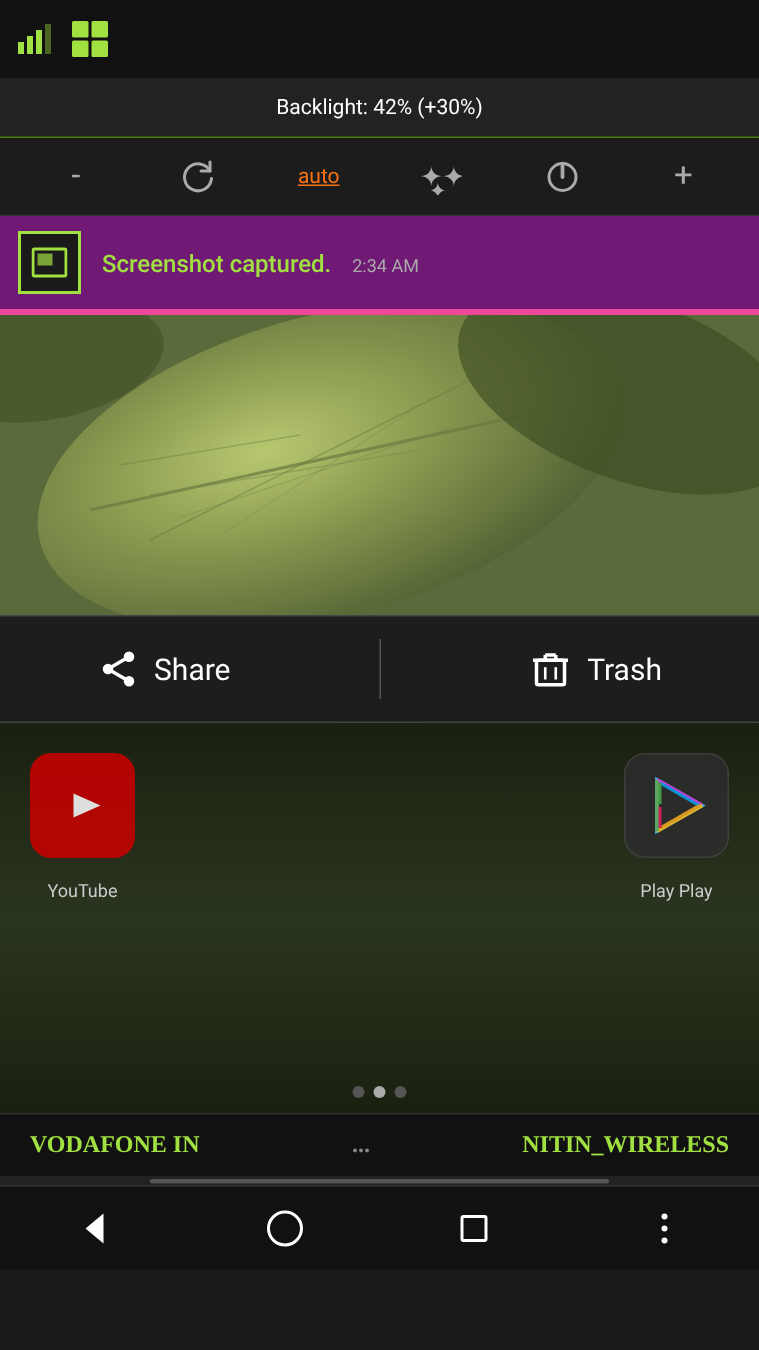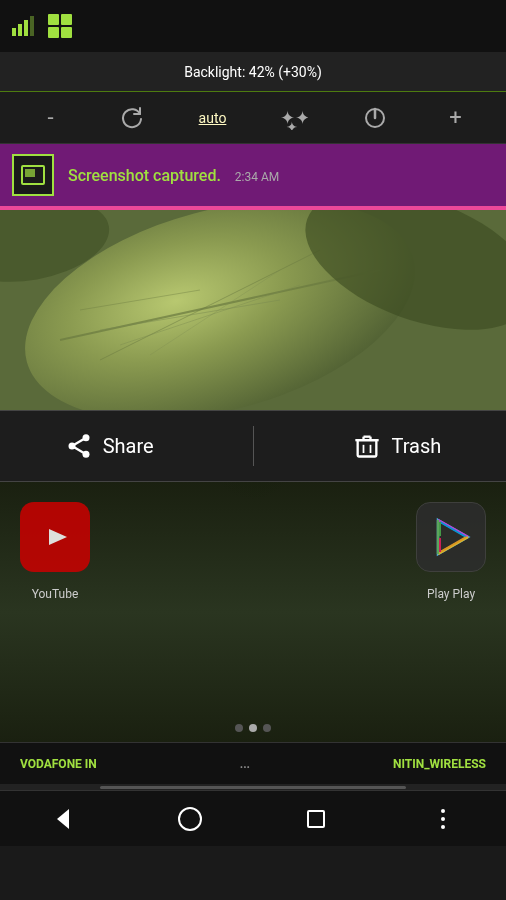--- a/index.html
+++ b/index.html
@@ -81,21 +81,21 @@
       font-size: 22px;
       cursor: pointer;
       width: 40px;
       height: 40px;
       display: flex;
       align-items: center;
       justify-content: center;
       border-radius: 4px;
     }
     #auto-label {
-      color: #fef9c3;
+      color: #f97316;
       font-size: 14px;
       text-decoration: underline;
     }
 
     
     #notification-area {
       width: 100%;
       background: #701a75;
       border-bottom: 4px solid #ec4899;
       display: flex;
@@ -227,22 +227,23 @@
       height: 42px;
       background: #111;
       display: flex;
       align-items: center;
       justify-content: space-between;
       padding: 0 20px;
       border-top: 1px solid #333;
     }
     .wifi-label {
       color: #a0e040;
-      font-size: 12px;
+      font-size: 16px;
       font-weight: bold;
+      font-family: Liberation Serif, serif;
     }
 
     
     #scroll-indicator {
       width: 100%;
       height: 6px;
       background: #222;
       display: flex;
       align-items: center;
       padding: 0 100px;

